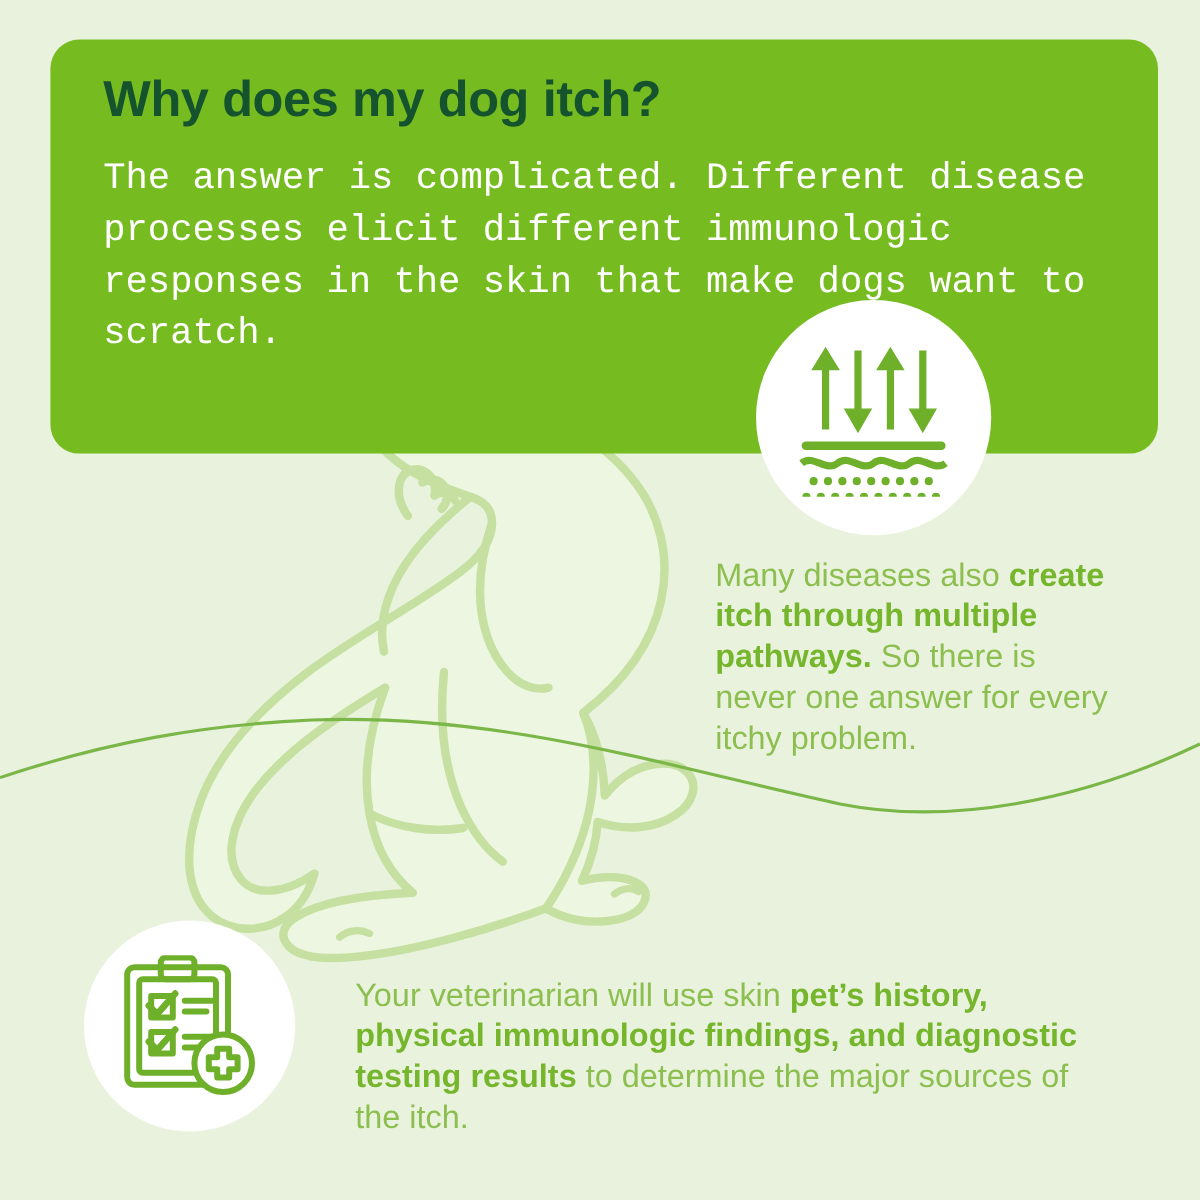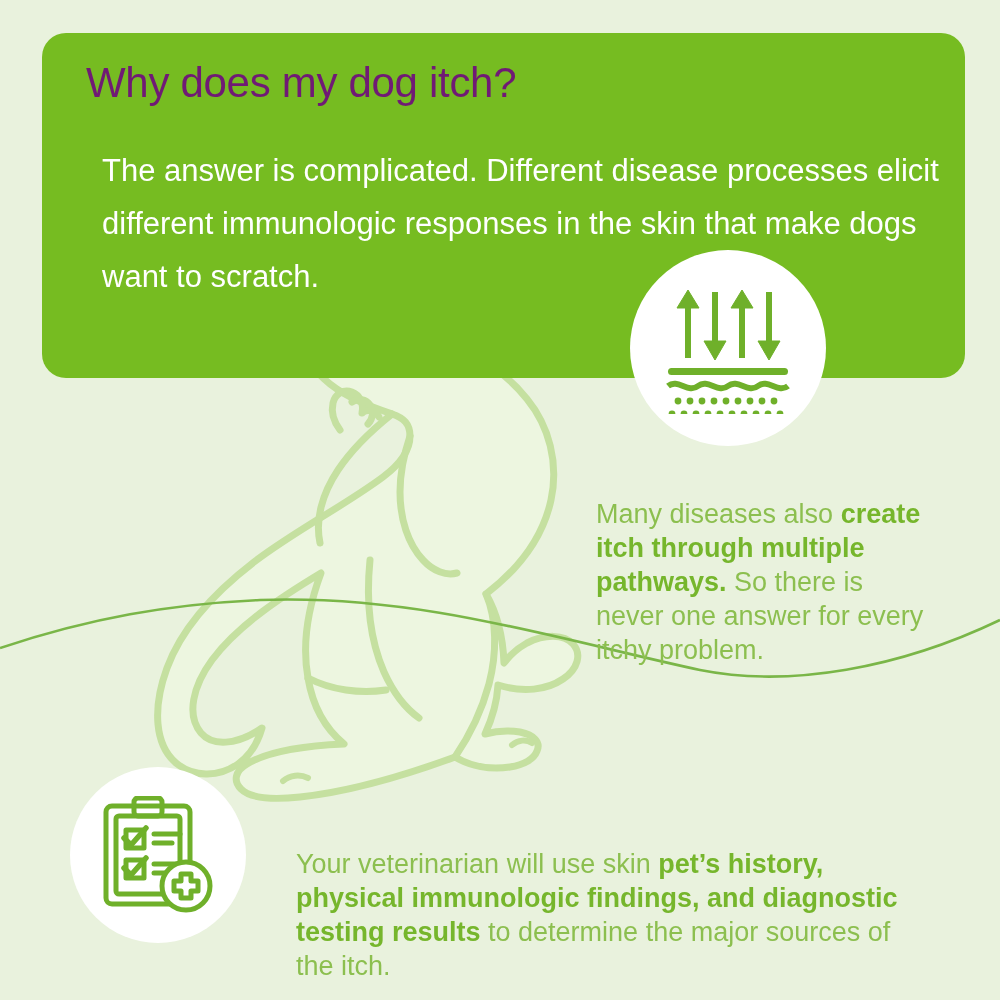--- a/index.html
+++ b/index.html
@@ -35,37 +35,38 @@
     height: 345px;
     background: #76bc21;
     border-radius: 24px;
     z-index: 3;
   }
   #hero-title {
     position: absolute;
     left: 44px;
     top: 27px;
     margin: 0;
-    color: #701a75;
+    color: #14532d;
     font-size: 42px;
-    font-weight: normal;
+    font-weight: bold;
     letter-spacing: -0.3px;
     line-height: 1.1;
     white-space: nowrap;
   }
   #hero-body {
     position: absolute;
     left: 44px;
     top: 95px;
     width: 870px;
-    margin: 16px;
+    margin: 0;
     color: #ffffff;
     font-size: 31px;
     font-weight: 400;
-    line-height: 53px;
+    line-height: 43px;
+    font-family: Liberation Mono, monospace;
   }
 
   
   .icon-circle {
     position: absolute;
     border-radius: 50%;
     background: #ffffff;
     display: flex;
     align-items: center;
     justify-content: center;
@@ -85,21 +86,20 @@
   }
 
   
   .callout {
     position: absolute;
     z-index: 5;
     color: #8cbf4f;
     font-size: 27px;
     line-height: 34px;
     font-weight: 400;
-    margin-top: 35px;
   }
   .callout b {
     color: #76b62c;
     font-weight: bold;
   }
   #skin-callout {
     left: 596px;
     top: 462px;
     width: 330px;
   }

